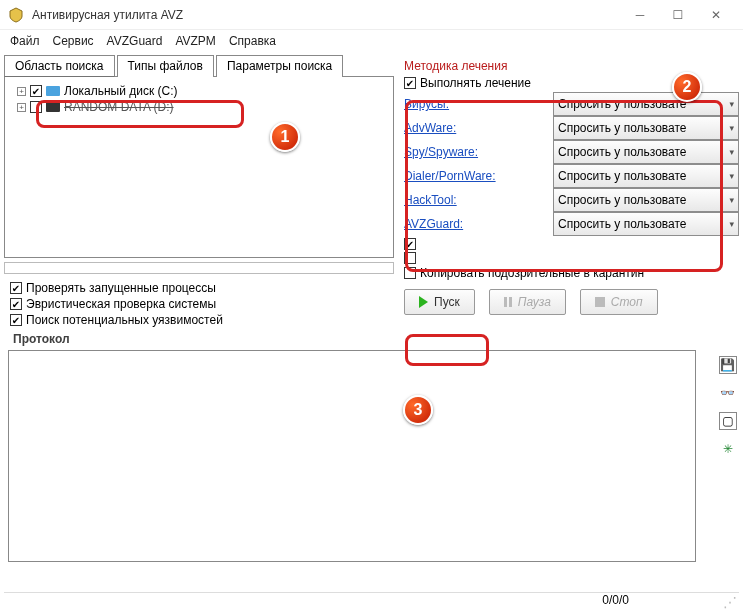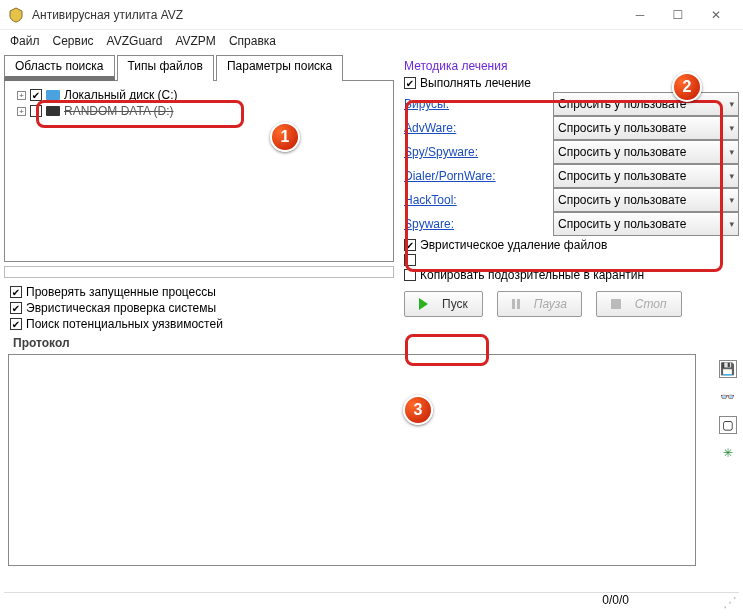--- a/index.html
+++ b/index.html
@@ -10,39 +10,39 @@
 .titlebar .title { flex: 1; color: #333; }
 .winbtns { display: flex; gap: 0; }
 .winbtn { width: 38px; height: 28px; display: flex; align-items: center; justify-content: center; color: #666; }
 .menubar { display: flex; gap: 13px; padding: 4px 10px; color: #222; }
 .menubar span { cursor: default; }
 .content { display: flex; padding: 0 4px; }
 .left-col { width: 390px; }
 .right-col { flex: 1; padding-left: 10px; }
 .tabs { display: flex; gap: 2px; margin-top: 2px; }
 .tab { border: 1px solid #888; border-bottom: none; background: #fff; padding: 3px 10px; position: relative; top: 1px; }
-.tab.active { border-bottom: 5px solid #737373; }
+.tab.active { border-bottom: 1px solid #737373; }
 .panel { border: 1px solid #888; background: #fff; padding: 6px; height: 182px; overflow: hidden; }
 .tree-row { display: flex; align-items: center; gap: 4px; padding: 1px 0; }
 .tree-sq { width: 9px; height: 9px; border: 1px solid #888; display: inline-flex; align-items: center; justify-content: center; font-size: 8px; color: #555; }
 .chk { width: 12px; height: 12px; border: 1px solid #333; display: inline-flex; align-items: center; justify-content: center; font-size: 10px; background: #fff; }
 .drive-ico { width: 14px; height: 10px; background: #4aa3df; border-radius: 1px; display: inline-block; }
 .drive-ico.dark { background: #333; }
 .hl-red { border: 3px solid #d62222; border-radius: 8px; position: absolute; pointer-events: none; }
 .num-badge { width: 30px; height: 30px; border-radius: 50%; background: radial-gradient(circle at 30% 30%, #ff6a2a, #c21800); color: #fff; font-weight: bold; font-size: 16px; display: flex; align-items: center; justify-content: center; position: absolute; border: 2px solid #fff; box-shadow: 0 1px 3px rgba(0,0,0,.5); }
-.group-label { color: #6d28d9; padding: 2px 0; }
+.group-label { color: #b91c1c; padding: 2px 0; }
 .cb-row { display: flex; align-items: center; gap: 4px; padding: 1px 0; }
 .right-panel-area { padding-top: 4px; }
 .cure-grid { position: relative; }
 .cure-row { display: flex; align-items: center; justify-content: space-between; margin: 2px 0; height: 22px; }
 .link { color: #1a4ec0; text-decoration: underline; cursor: pointer; }
 .select { border: 1px solid #8d8d8d; background: linear-gradient(#fdfdfd,#e8e8e8); height: 20px; width: 186px; display: flex; align-items: center; justify-content: space-between; padding: 11px 4px; }
 .select .arrow { font-size: 9px; color: #555; }
 .btnrow { display: flex; gap: 14px; margin-top: 8px; }
-.btn { border: 1px solid #999; background: linear-gradient(#fdfdfd,#eaeaea); height: 26px; display: flex; align-items: center; gap: 14px; padding: 0 14px; color: #333; border-radius: 2px; }
+.btn { border: 1px solid #999; background: linear-gradient(#fdfdfd,#eaeaea); height: 26px; display: flex; align-items: center; gap: 6px; padding: 0 14px; color: #333; border-radius: 2px; }
 .btn.disabled { color: #aaa; font-style: italic; }
 .play-ico { width: 0; height: 0; border-left: 9px solid #2bb31f; border-top: 6px solid transparent; border-bottom: 6px solid transparent; }
 .pause-ico { display: flex; gap: 2px; }
 .pause-ico span { width: 3px; height: 10px; background: #bbb; }
 .stop-ico { width: 10px; height: 10px; background: #bbb; }
 .spacer-box { border: 1px solid #bbb; height: 12px; margin: 4px 0; background: #fff; }
 .lower-checks { padding: 2px 6px; }
 .proto-label { padding: 2px 13px; color: #404040; font-weight: bold; }
 .proto-area { position: relative; margin: 2px 4px; }
 .proto-box { border: 1px solid #888; height: 212px; background: #fff; width: 688px; margin-left:4px }
@@ -153,31 +153,30 @@
           </div>
       </div>
       <div class="cure-row">
         <span class="link">HackTool:</span>
         <div class="select">
             <span>Спросить у пользовате</span>
             <span class="arrow">▾</span>
           </div>
       </div>
       <div class="cure-row">
-        <span class="link">Spyware:</span>
+        <span class="link">AVZGuard:</span>
         <div class="select">
             <span>Спросить у пользовате</span>
             <span class="arrow">▾</span>
           </div>
       </div>
     </div>
 
     <div class="cb-row">
       <span class="chk">✔</span>
-      <span>Эвристическое удаление файлов</span>
     </div>
     <div class="cb-row">
       <span class="chk"></span>
     </div>
     <div class="cb-row">
       <span class="chk"></span>
       <span>Копировать подозрительные в карантин</span>
     </div>
 
     <div class="btnrow">

